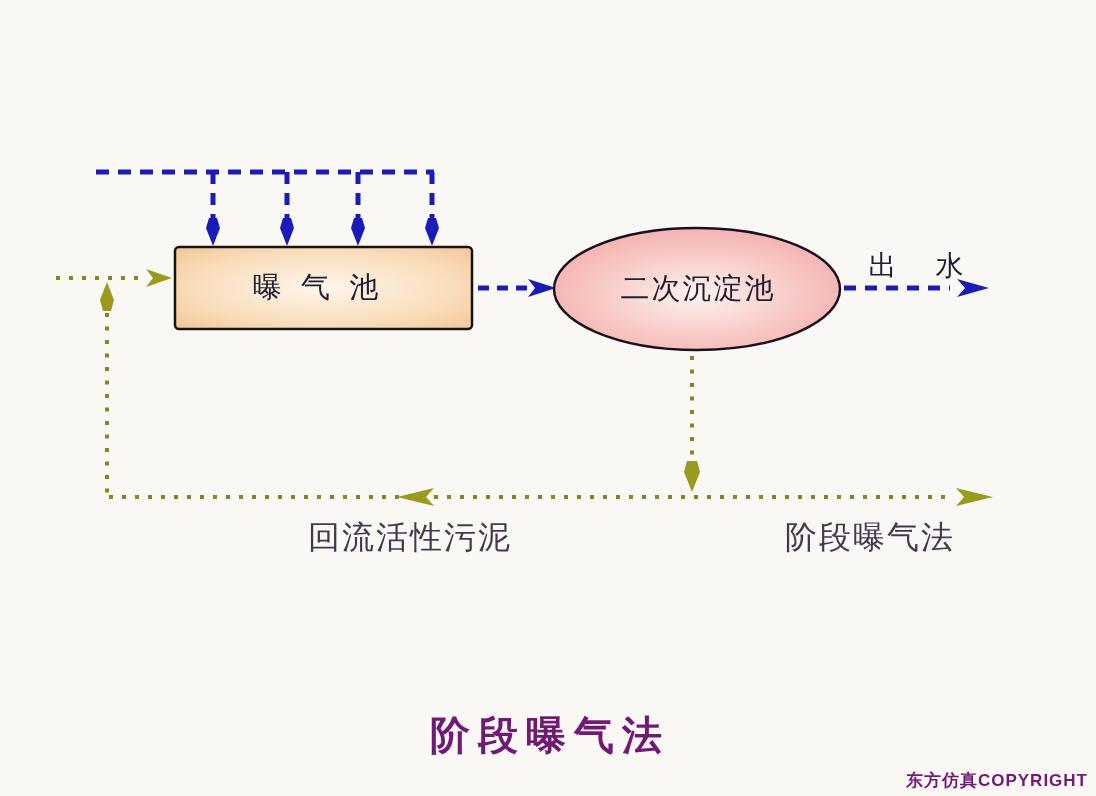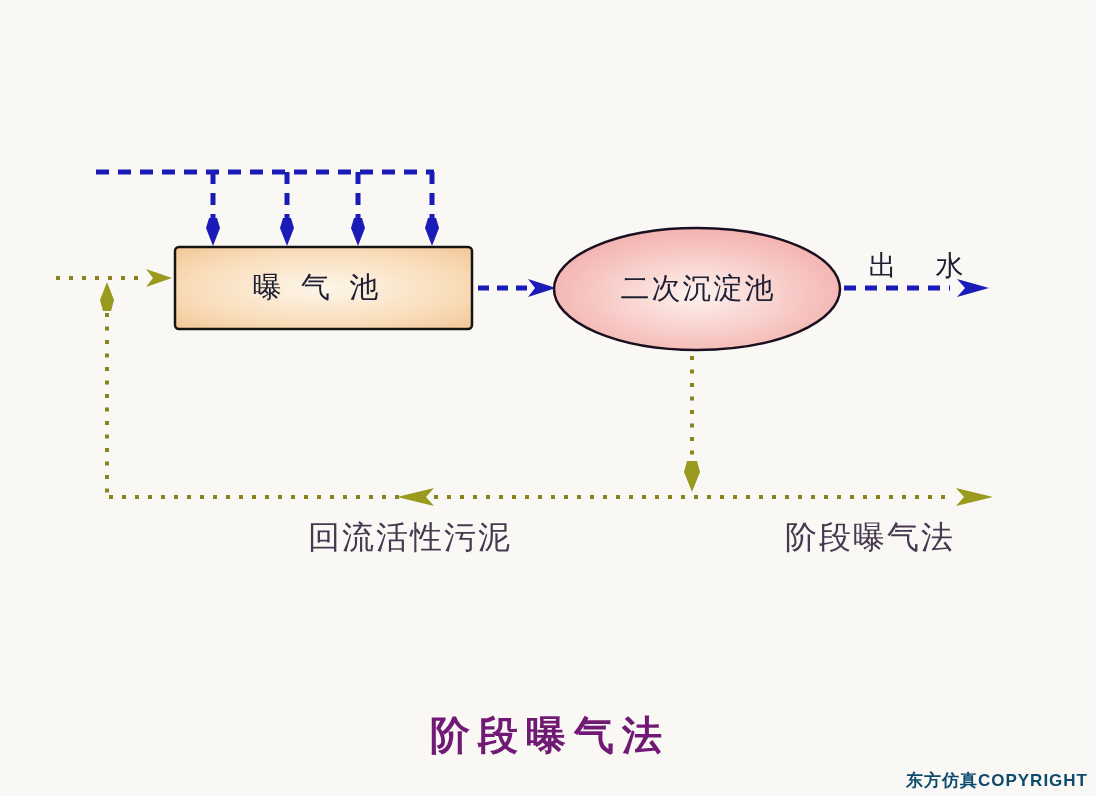--- a/index.html
+++ b/index.html
@@ -29,21 +29,21 @@
     font-size:40px;font-weight:bold;color:#701a75;letter-spacing:8px;white-space:nowrap;
   }
   .wm-byline{
     position:absolute;right:16px;top:735px;
     font-family:"Liberation Sans","DejaVu Sans",sans-serif;
     font-size:31px;font-weight:800;color:#262626;white-space:nowrap;
   }
   .wm-copyright{
     position:absolute;right:8px;top:769px;
     font-family:"Liberation Sans","DejaVu Sans",sans-serif;
-    font-size:17px;font-weight:700;color:#0c4a6e;letter-spacing:1px;white-space:nowrap;
+    font-size:17px;font-weight:700;color:#701a75;letter-spacing:1px;white-space:nowrap;
   }
 </style>
 </head>
 <body>
 
 <div id="stage">
 
   <svg id="diagram-svg" width="1096" height="796" viewBox="0 0 1096 796">
     <defs>
       <radialGradient id="tankGrad" cx="50%" cy="50%" r="80%">

